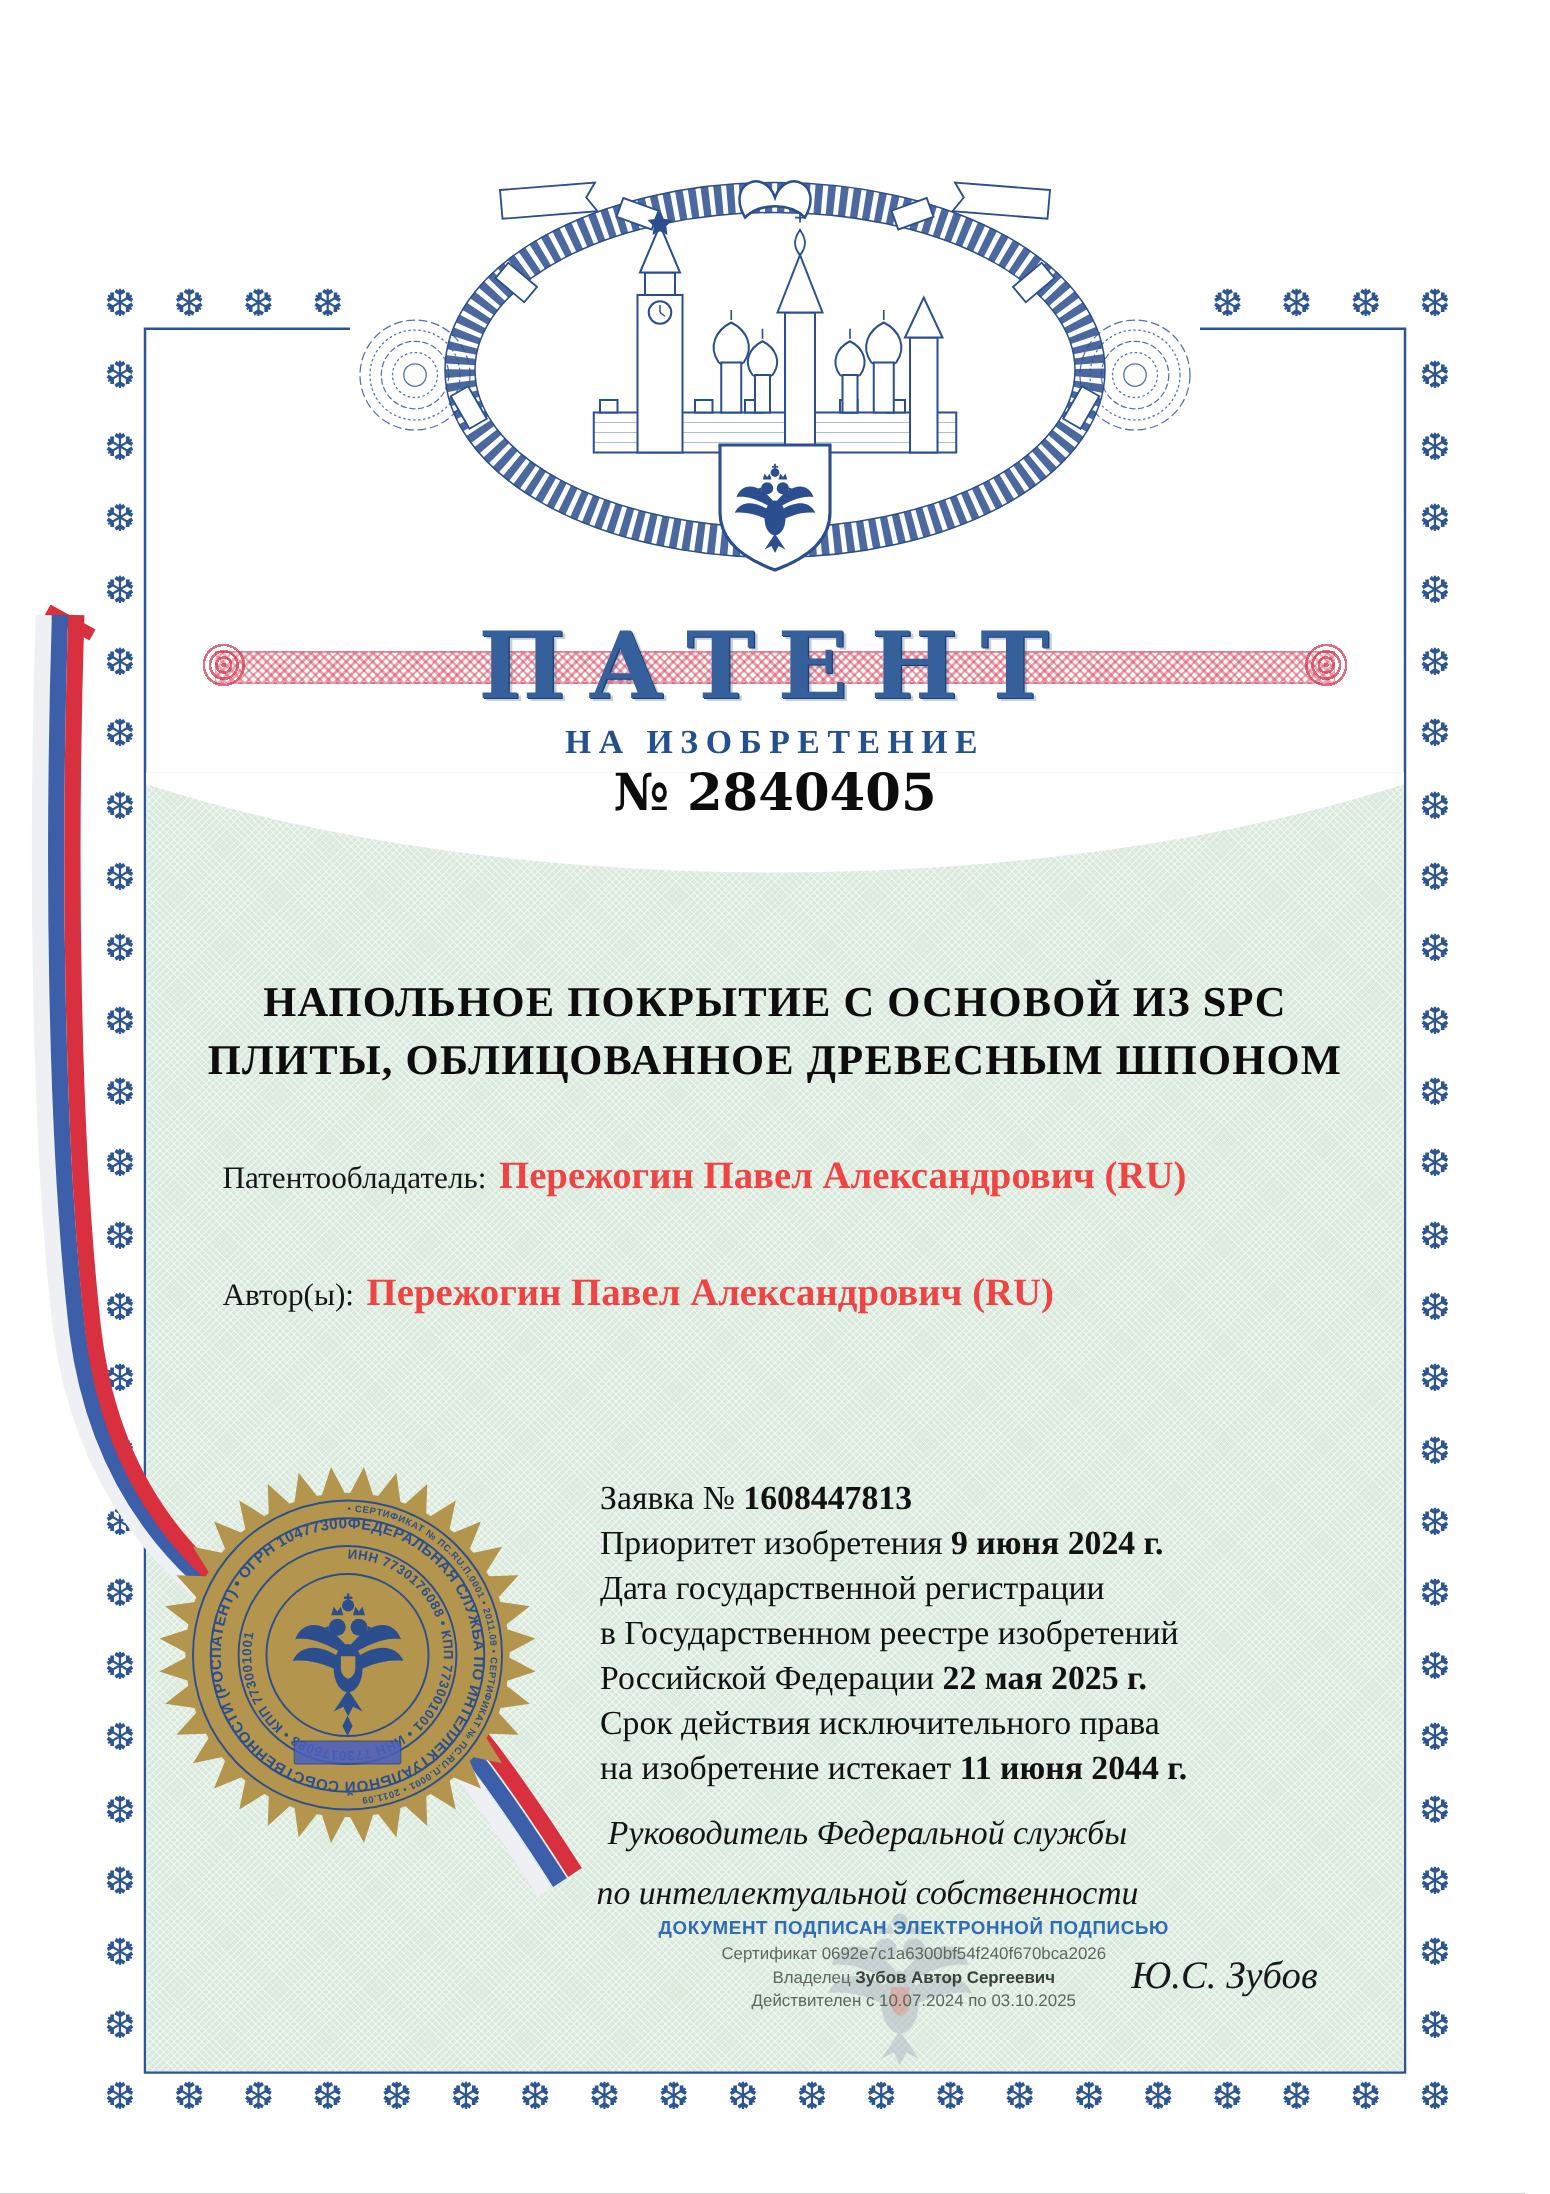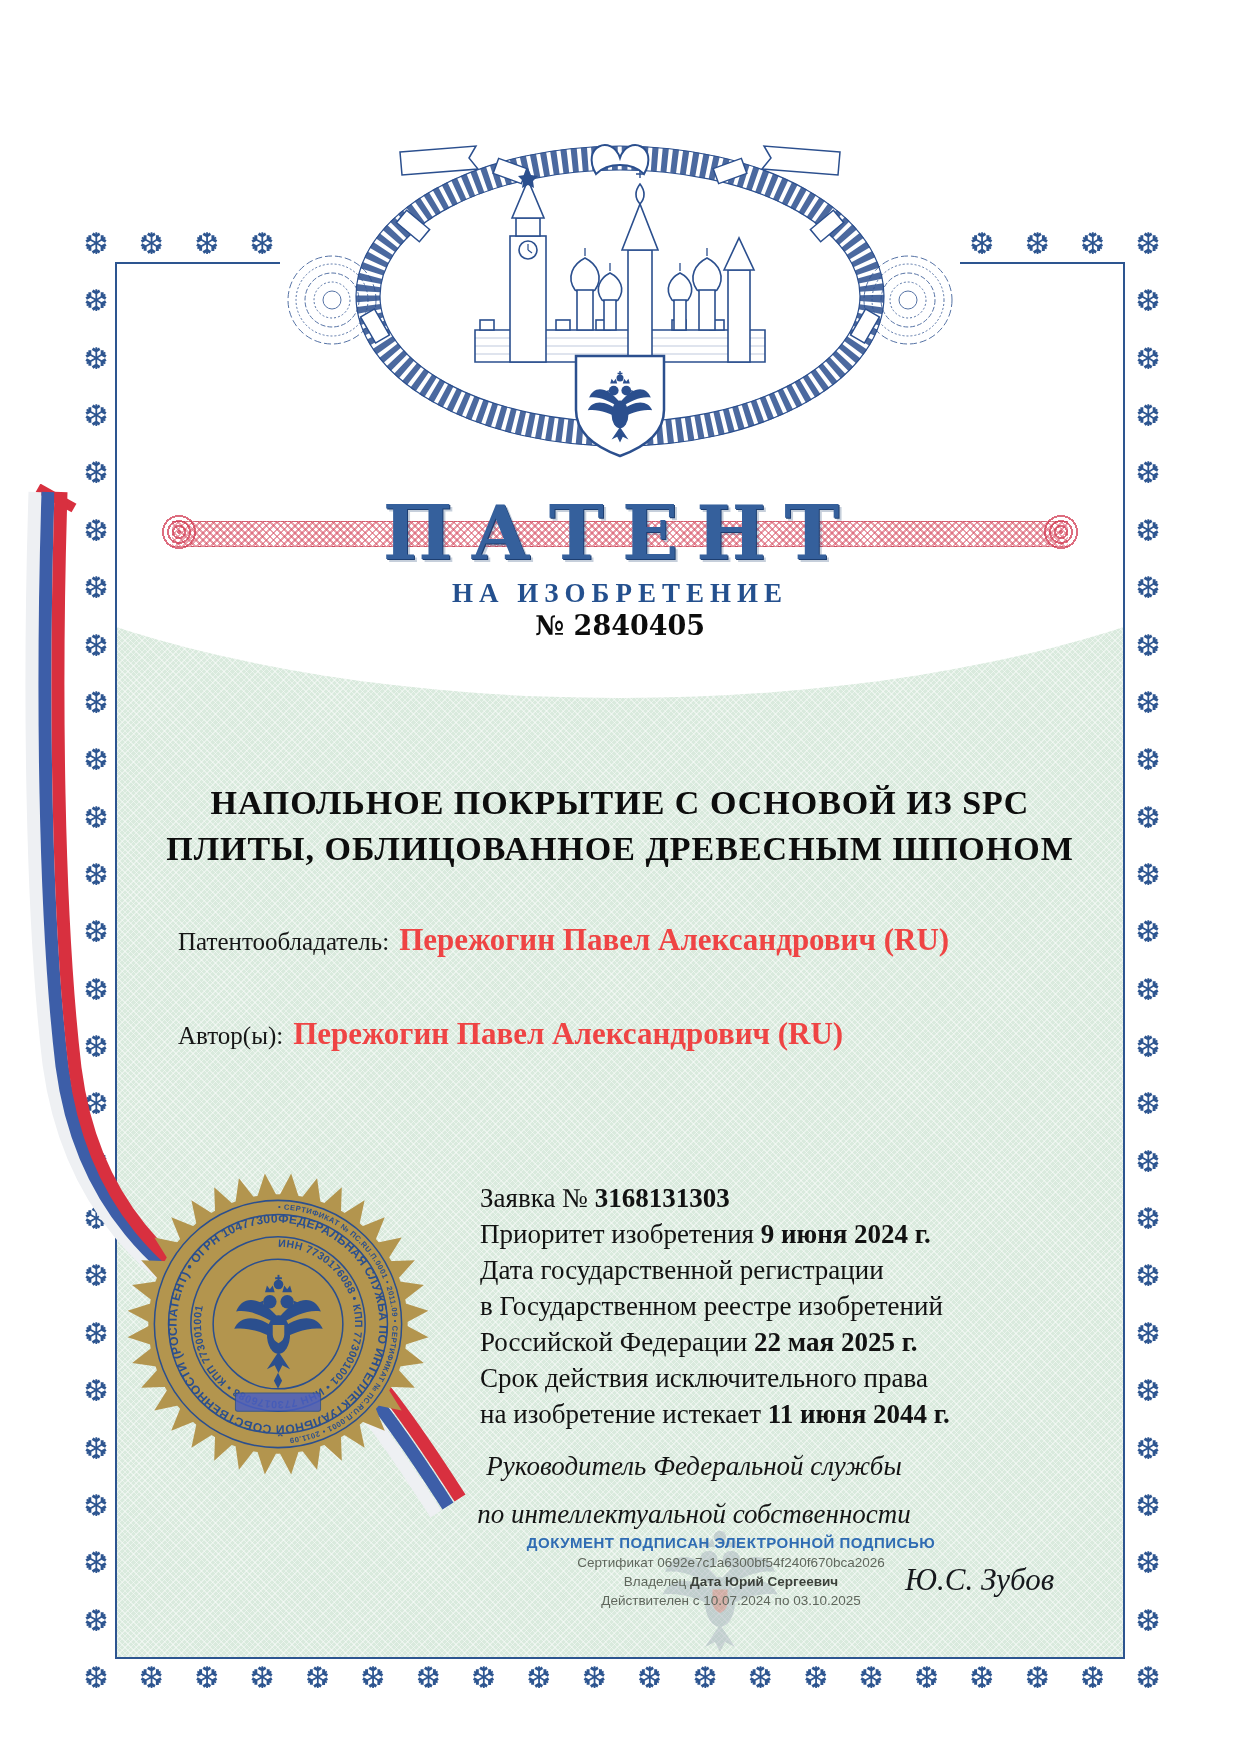--- a/index.html
+++ b/index.html
@@ -57,21 +57,21 @@
     font-family:"DejaVu Serif", serif; font-weight:bold; font-size:74px; line-height:74px;
     letter-spacing:18px; color:#35609c;
     text-shadow:1px 1px 0 #1d3e70, 3px 3px 0 rgba(29,62,112,.25);
   }
   .subtype{
     position:absolute; top:578px; left:0; right:0; text-align:center; z-index:3;
     font-weight:bold; font-size:27px; letter-spacing:6px; color:#24508e;
   }
   .number{
     position:absolute; top:610px; left:0; right:0; text-align:center; z-index:3;
-    font-family:"DejaVu Serif", serif; font-weight:bold; font-size:27px; color:#0c0c0c;
+    font-family:"DejaVu Serif", serif; font-weight:bold; font-size:41px; color:#0c0c0c;
   }
   
   .title{
     position:absolute; top:780px; left:140px; width:960px; text-align:center; z-index:3;
     font-weight:bold; font-size:34px; line-height:46px; color:#0d0d0d; letter-spacing:1px;
   }
   .party{position:absolute; left:178px; z-index:3; display:flex; align-items:baseline; gap:10px; white-space:nowrap;}
   .party .lbl{font-size:25px; color:#161616;}
   .party .nm{font-size:31px; font-weight:bold; color:#ef4444;}
   .holder{top:922px;} .authors{top:1016px;}
@@ -289,21 +289,21 @@
   <div class="party holder">
     <span class="lbl">Патентообладатель:</span>
     <span class="nm">Пережогин Павел Александрович (RU)</span>
   </div>
   <div class="party authors">
     <span class="lbl">Автор(ы):</span>
     <span class="nm">Пережогин Павел Александрович (RU)</span>
   </div>
 
   <div class="details">
-    <div><span>Заявка №</span> <span class="b">3168131303</span></div>
+    <div><span>Заявка №</span> <span class="b">1608447813</span></div>
     <div><span>Приоритет изобретения</span> <span class="b">9 июня 2024 г.</span></div>
     <div>Дата государственной регистрации</div>
     <div>в Государственном реестре изобретений</div>
     <div><span>Российской Федерации</span> <span class="b">22 мая 2025 г.</span></div>
     <div>Срок действия исключительного права</div>
     <div><span>на изобретение истекает</span> <span class="b">11 июня 2044 г.</span></div>
   </div>
 
   <div class="head-sign">
     <div>Руководитель Федеральной службы</div>
@@ -323,21 +323,21 @@
         <path d="M54,28 h10 l-2,-7 -3,4 -3,-4 Z"></path>
       <circle cx="50" cy="20" r="5"></circle>
         <path d="M50,90 l-12,18 8,-4 4,8 4,-8 8,4 Z"></path>
     </g>
     <path d="M44,62 h12 v10 q0,6 -6,9 q-6,-3 -6,-9 Z" fill="#c0504d"></path>
   </svg>
 
   <div class="esign">
     <div class="t">ДОКУМЕНТ ПОДПИСАН ЭЛЕКТРОННОЙ ПОДПИСЬЮ</div>
     <div class="s"><span>Сертификат</span> <span>0692e7c1a6300bf54f240f670bca2026</span></div>
-    <div class="s"><span>Владелец</span> <span class="own">Дата Юрий Сергеевич</span></div>
+    <div class="s"><span>Владелец</span> <span class="own">Зубов Автор Сергеевич</span></div>
     <div class="s">Действителен с 10.07.2024 по 03.10.2025</div>
   </div>
 
   <div class="zubov">Ю.С. Зубов</div>
 
   <svg class="ribbon" width="500" height="1100" viewBox="0 0 500 1100">
     <g fill="none" stroke-linecap="butt">
       <path d="M30,4 l36,20" stroke="#d8303f" stroke-width="10"></path>
       <path d="M27,8 C21,200 23,430 41,580 C60,720 140,800 252,852" stroke="#eef0f3" stroke-width="13"></path>
       <path d="M40,8 C34,200 36,430 54,582 C72,718 150,798 258,846" stroke="#3d5ea8" stroke-width="13"></path>

